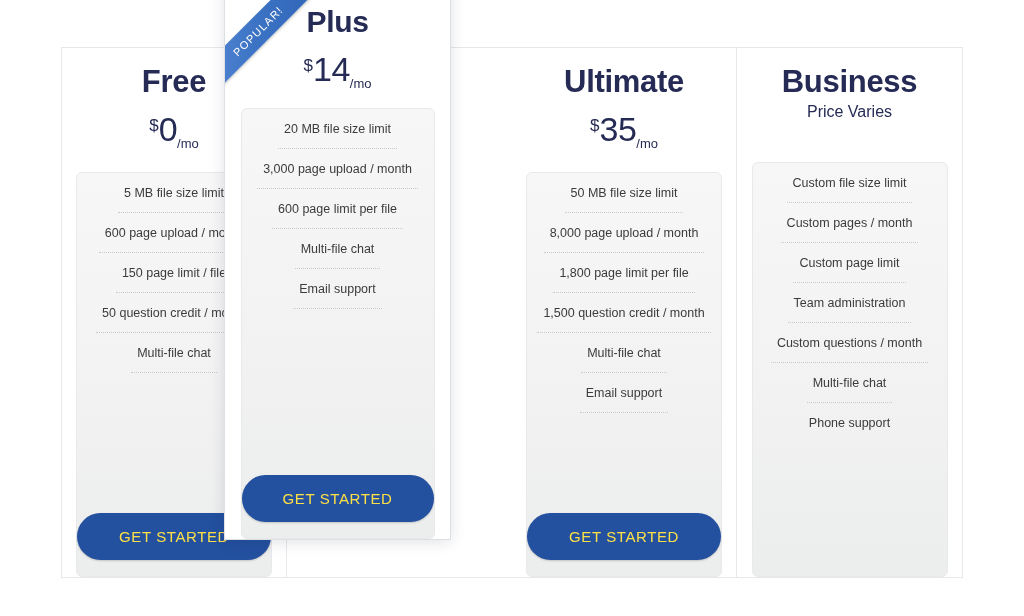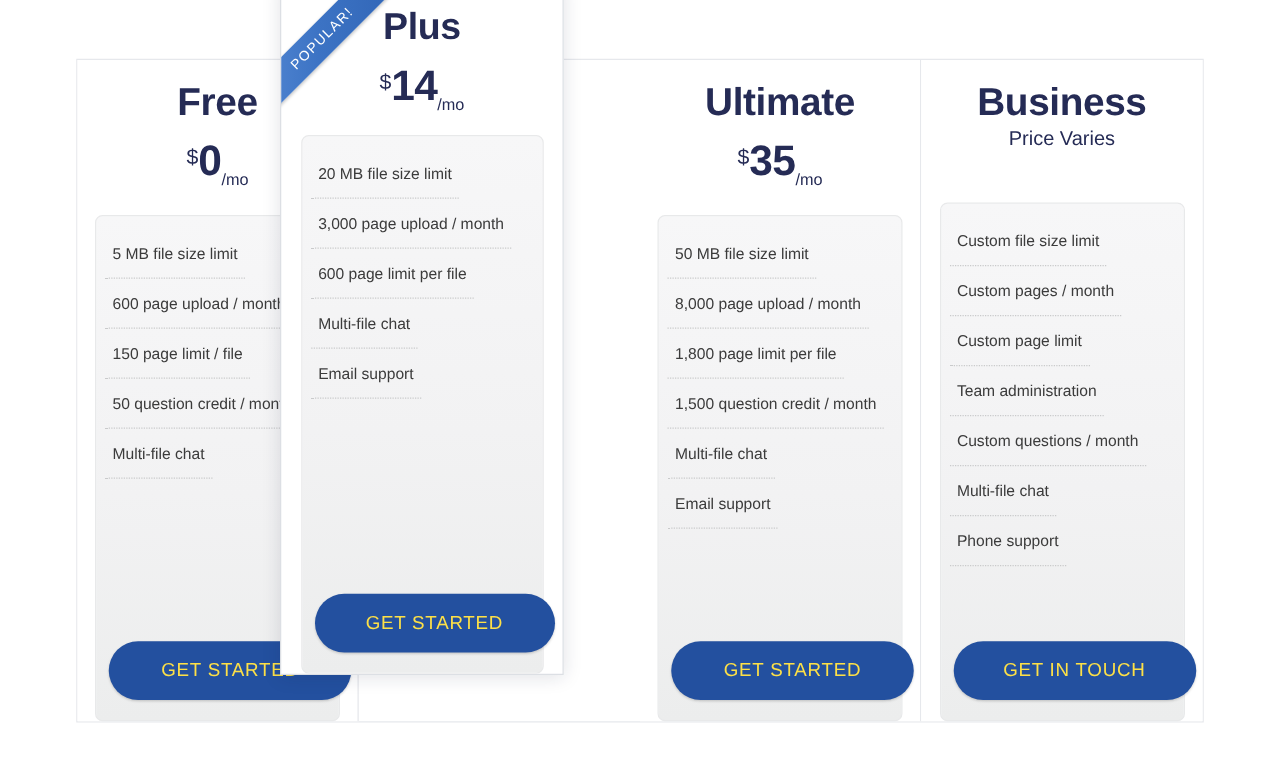--- a/index.html
+++ b/index.html
@@ -79,21 +79,21 @@
   }
   .currency {
     font-size: 17px;
     line-height: 1;
     margin-top: 5px;
     font-weight: 400;
   }
   .amount {
     font-size: 34px;
     line-height: 34px;
-    font-weight: 700;
+    font-weight: 400;
     letter-spacing: -0.5px;
   }
   .per {
     font-size: 13px;
     align-self: flex-end;
     margin-bottom: 2px;
     color: #252b55;
   }
   .price-varies {
     font-size: 16px;
@@ -104,22 +104,22 @@
 
   .features-panel {
     margin-top: 20px;
     width: 196px;
     background: linear-gradient(180deg, #f7f7f8 0%, #f2f2f3 55%, #eceded 100%);
     border: 1px solid #e8e9ea;
     border-radius: 6px;
     flex: 1 1 auto;
     display: flex;
     flex-direction: column;
-    align-items: flex-start;
-    padding: 10px 0 8px 0;
+    align-items: center;
+    padding: 0 0 8px 0;
     box-sizing: border-box;
     position: relative;
   }
   .card.featured .features-panel { width: 194px; margin-top: 16px; }
 
   .feature {
     font-size: 12.5px;
     color: #3b3b3b;
     text-align: center;
     line-height: 16px;
@@ -215,23 +215,20 @@
         <div class="plan-name">Business</div>
         <div class="price-varies">Price Varies</div>
         <div class="features-panel">
           <div class="feature">Custom file size limit</div>
           <div class="feature">Custom pages / month</div>
           <div class="feature">Custom page limit</div>
           <div class="feature">Team administration</div>
           <div class="feature">Custom questions / month</div>
           <div class="feature">Multi-file chat</div>
           <div class="feature">Phone support</div>
-          <div class="cta-holder">
-            <button class="cta-btn">GET IN TOUCH</button>
-          </div>
         </div>
       </div>
     </div>
 <div class="card featured">
       <div class="ribbon">POPULAR!</div>
       <div class="plan-name">Plus</div>
       <div class="price-line">
         <span class="currency">$</span>
         <span class="amount">14</span>
         <span class="per">/mo</span>

